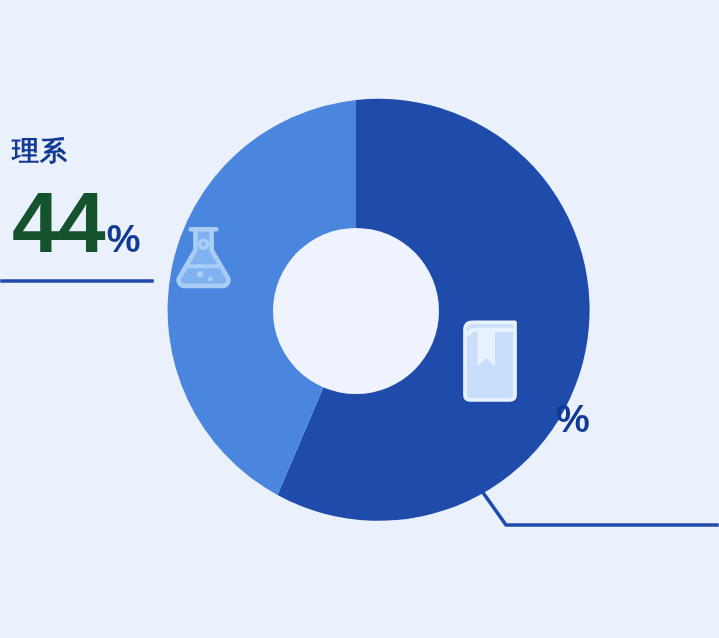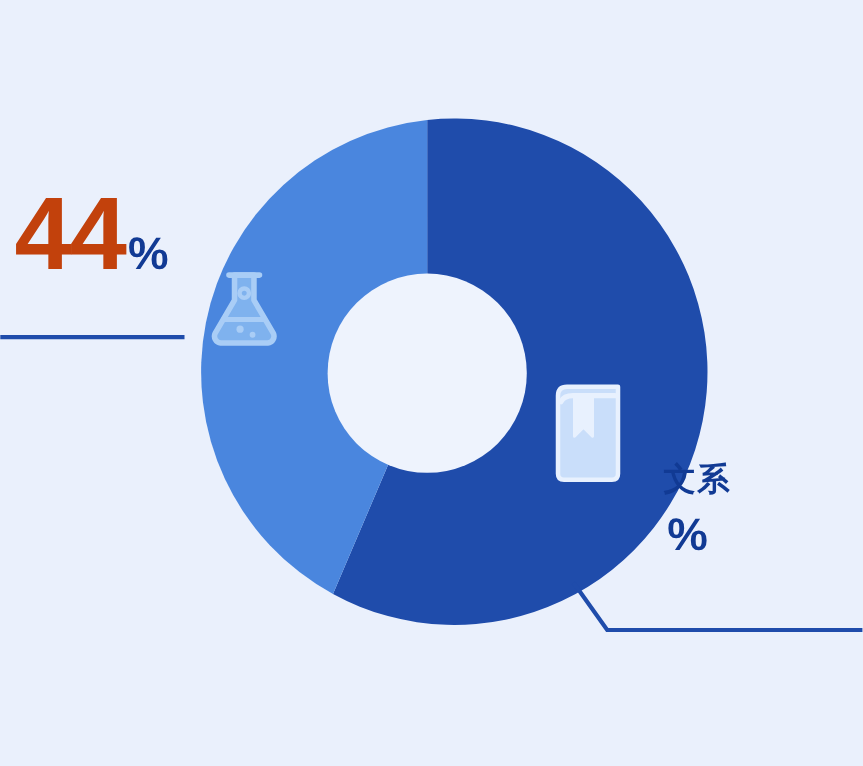--- a/index.html
+++ b/index.html
@@ -56,21 +56,21 @@
     display: flex;
     align-items: baseline;
     margin-top: 10px;
   }
   .label-block.left .value-row { margin-top: 14px; }
   .label-block.right .value-row { margin-top: 14px; }
   .value-num {
     font-size: 86px;
     font-weight: 700;
     letter-spacing: -2px;
-    color: #c2410c;
+    color: #14532d;
     text-align: right;
   }
   .value-pct {
     font-size: 38px;
     font-weight: 700;
     color: #113a94;
     margin-left: 3px;
   }
 
   
@@ -126,26 +126,26 @@
     <circle cx="29" cy="21" r="3.4" fill="none" stroke="#a9cdf6" stroke-width="3.2"></circle>
   </svg>
 
   <svg class="donut-icon icon-book" viewBox="0 0 56 70">
     <path d="M8 10 Q8 4 14 4 L48 4 L48 62 Q48 66 44 66 L12 66 Q8 66 8 62 Z" fill="#c9defa" stroke="#e8f1fe" stroke-width="3" stroke-linejoin="round"></path>
     <path d="M10 14 Q12 10 18 10 L46 10" fill="none" stroke="#e8f1fe" stroke-width="3.5" stroke-linecap="round"></path>
     <path d="M19 10 L19 37 L25 31 L31 37 L31 10 Z" fill="#e8f1fe" stroke="#e8f1fe" stroke-width="2" stroke-linejoin="round"></path>
   </svg>
 
   <div class="label-block left">
+    <div class="label-name">理系</div>
     <div class="value-row">
       <span class="value-num">44</span>
       <span class="value-pct">%</span>
     </div>
   </div>
 
   <div class="label-block right">
-    <div class="label-name">文系</div>
     <div class="value-row">
       <span class="value-pct">%</span>
     </div>
   </div>
 
 </div>
 
 </body></html>

